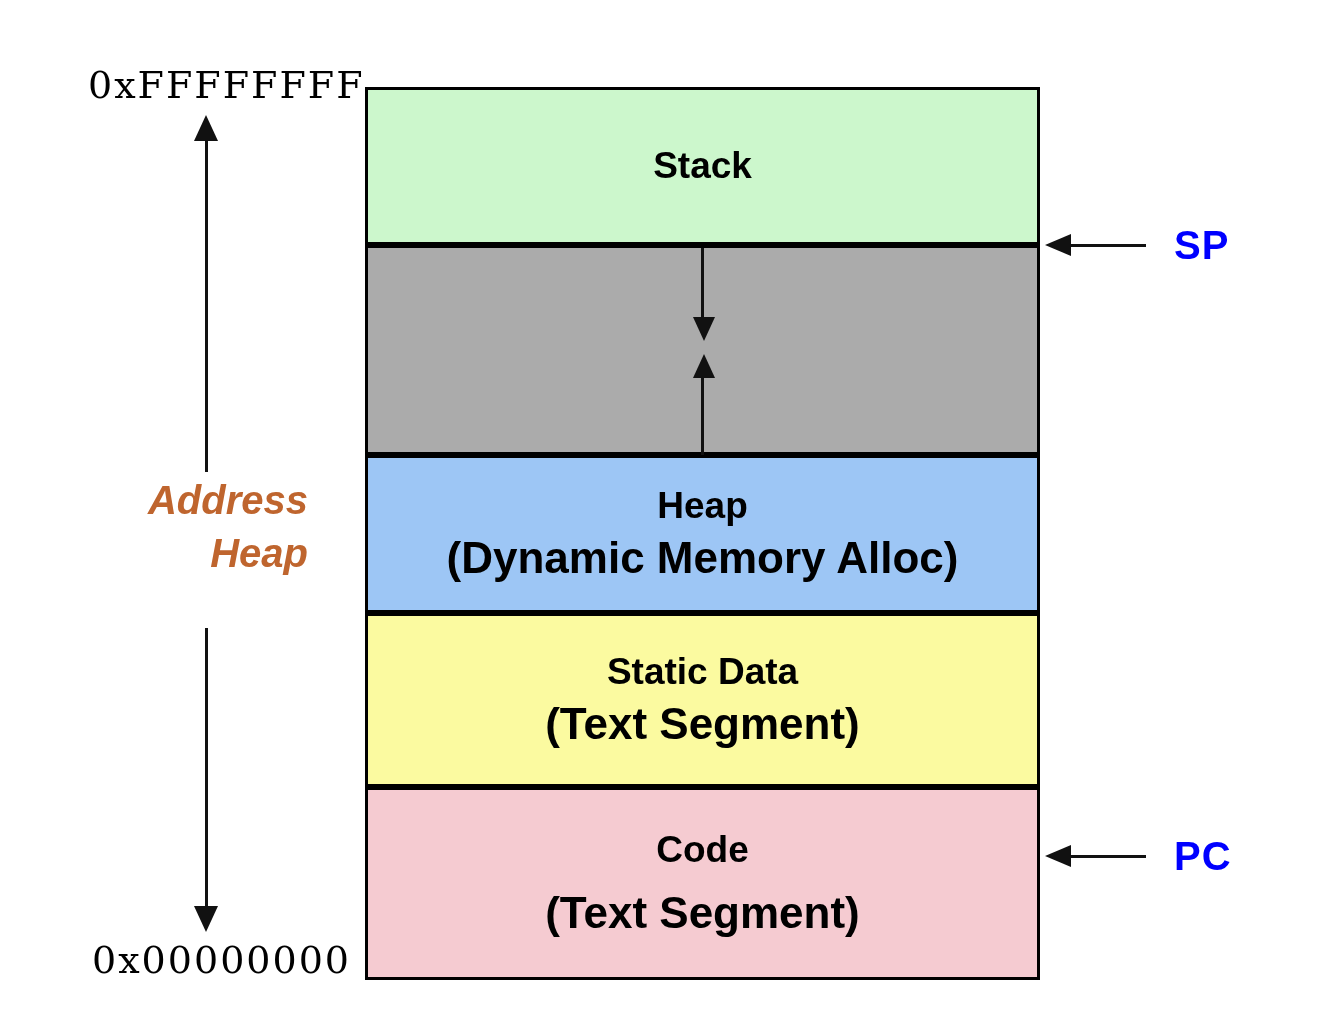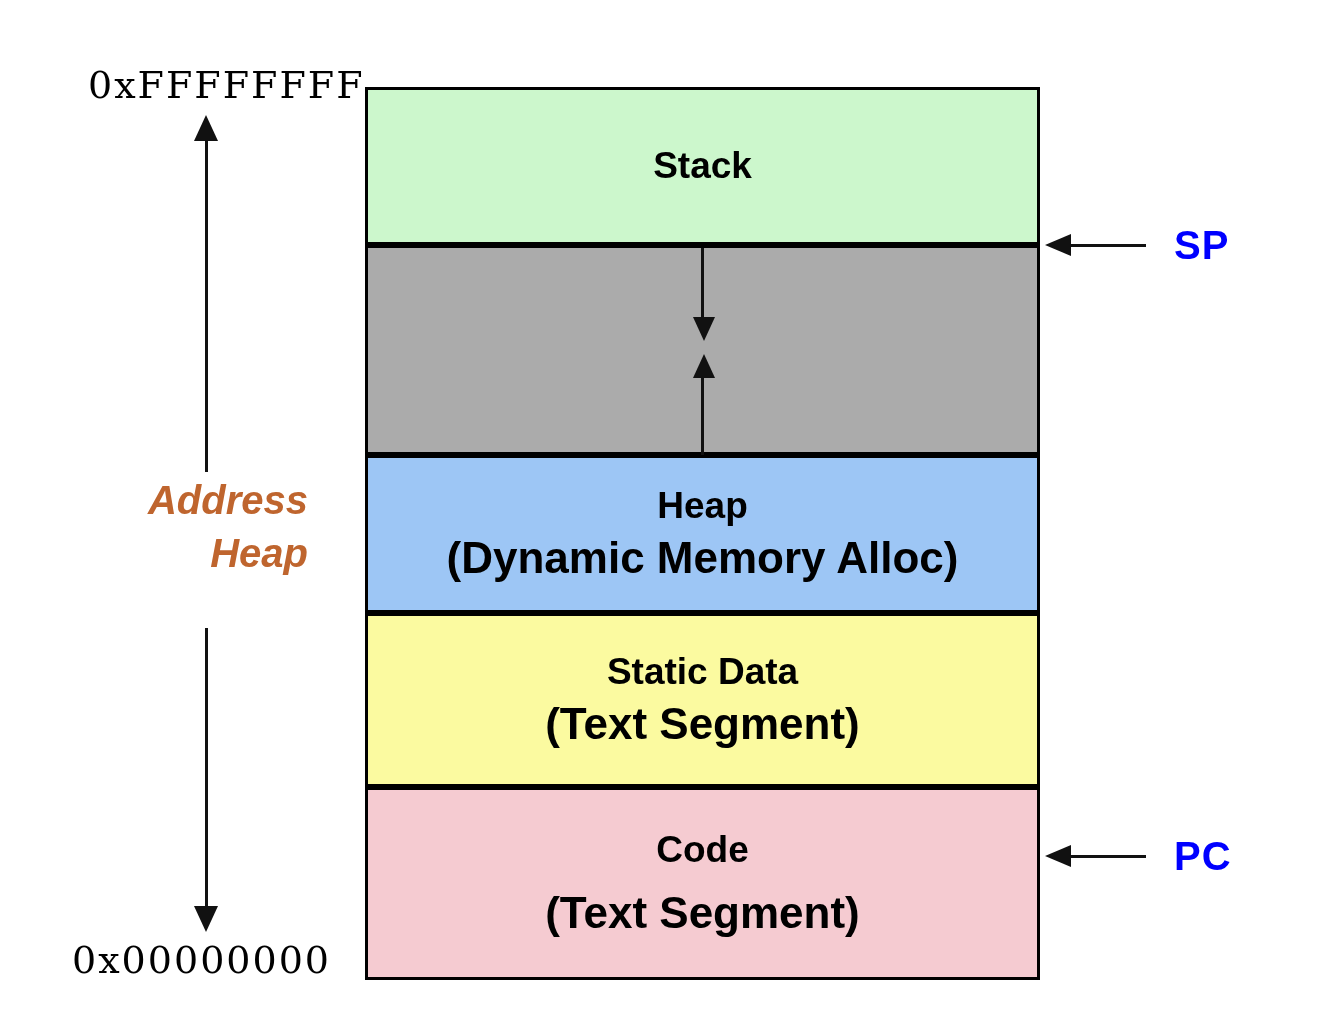--- a/index.html
+++ b/index.html
@@ -19,21 +19,21 @@
   .addr-label {
     position: absolute;
     font-family: "DejaVu Serif", "Liberation Serif", serif;
     font-size: 38px;
     letter-spacing: 2px;
     color: #000000;
     white-space: nowrap;
     font-weight: 400;
   }
   #addr-top  { left: 88px;  top: 63px;  }
-  #addr-bot  { left: 72px;  top: 938px; }
+  #addr-bot  { left: 92px;  top: 938px; }
 
   
   .vaxis {
     position: absolute;
     left: 205px;
   }
   .vaxis-line {
     position: absolute;
     left: 0;
     width: 3px;

